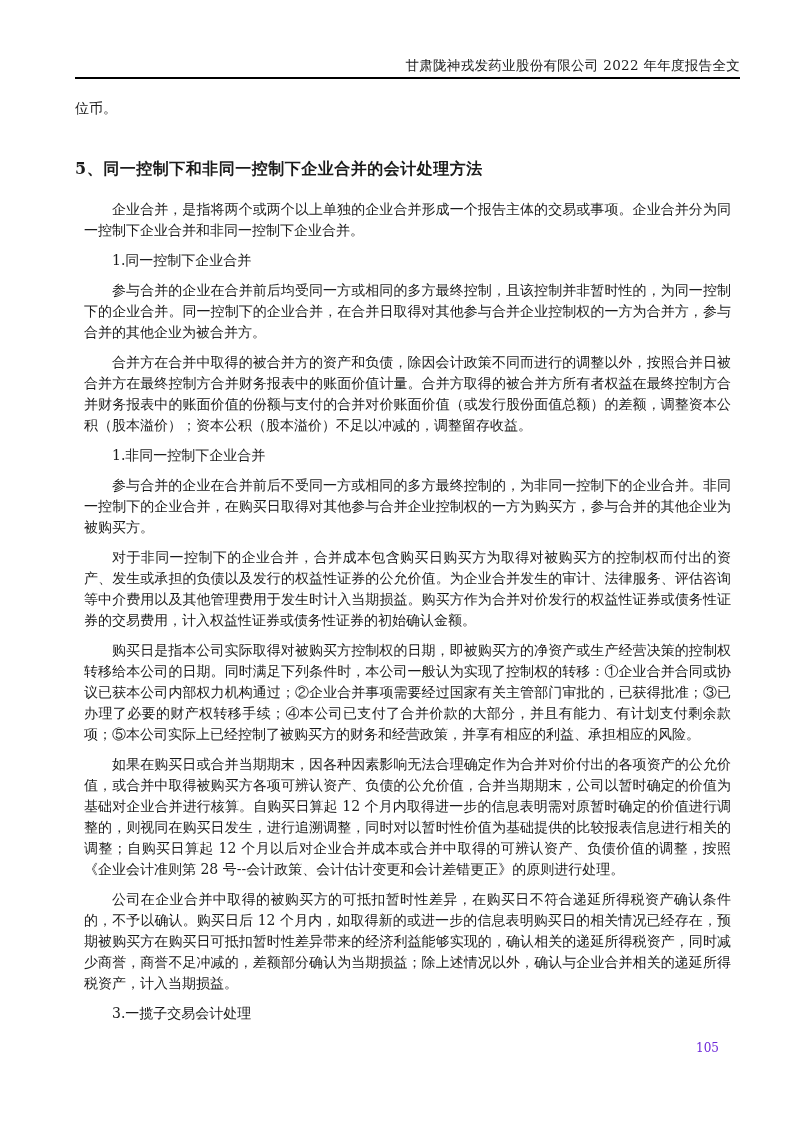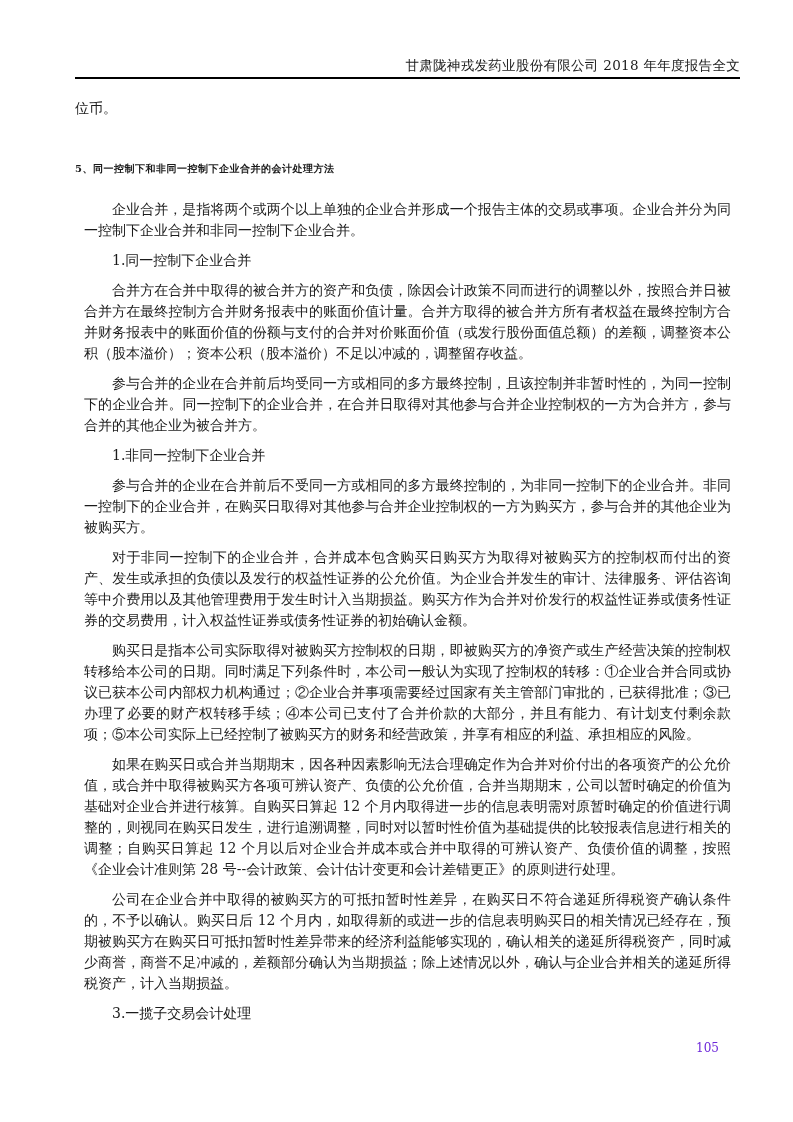--- a/index.html
+++ b/index.html
@@ -44,21 +44,21 @@
     line-height: 21px;
     text-align: justify;
     text-justify: inter-ideograph;
   }
   .carryover {
     margin: 0;
     text-indent: 0;
   }
   .section-heading {
     margin: 40px 0 20px 0;
-    font-size: 10px;
+    font-size: 16px;
     font-weight: 700;
     line-height: 20px;
     text-align: left;
     letter-spacing: 0.5px;
   }
   .section-body p {
     margin: 9px;
     text-indent: 2em;
   }
   .page-number {
@@ -68,35 +68,35 @@
     font-size: 12px;
     line-height: 14px;
     color: #6d28d9;
   }
 </style>
 </head>
 <body>
 
 <div class="page">
 
-  <div class="report-header">甘肃陇神戎发药业股份有限公司 2018 年年度报告全文</div>
+  <div class="report-header">甘肃陇神戎发药业股份有限公司 2022 年年度报告全文</div>
 
   <div class="header-rule"></div>
 
   <div class="content">
 
     <p class="carryover">位币。</p>
 
     <h2 class="section-heading">5、同一控制下和非同一控制下企业合并的会计处理方法</h2>
 
     <div class="section-body">
       <p>企业合并，是指将两个或两个以上单独的企业合并形成一个报告主体的交易或事项。企业合并分为同一控制下企业合并和非同一控制下企业合并。</p>
       <p>1.同一控制下企业合并</p>
+      <p>参与合并的企业在合并前后均受同一方或相同的多方最终控制，且该控制并非暂时性的，为同一控制下的企业合并。同一控制下的企业合并，在合并日取得对其他参与合并企业控制权的一方为合并方，参与合并的其他企业为被合并方。</p>
       <p>合并方在合并中取得的被合并方的资产和负债，除因会计政策不同而进行的调整以外，按照合并日被合并方在最终控制方合并财务报表中的账面价值计量。合并方取得的被合并方所有者权益在最终控制方合并财务报表中的账面价值的份额与支付的合并对价账面价值（或发行股份面值总额）的差额，调整资本公积（股本溢价）；资本公积（股本溢价）不足以冲减的，调整留存收益。</p>
-      <p>参与合并的企业在合并前后均受同一方或相同的多方最终控制，且该控制并非暂时性的，为同一控制下的企业合并。同一控制下的企业合并，在合并日取得对其他参与合并企业控制权的一方为合并方，参与合并的其他企业为被合并方。</p>
       <p>1.非同一控制下企业合并</p>
       <p>参与合并的企业在合并前后不受同一方或相同的多方最终控制的，为非同一控制下的企业合并。非同一控制下的企业合并，在购买日取得对其他参与合并企业控制权的一方为购买方，参与合并的其他企业为被购买方。</p>
       <p>对于非同一控制下的企业合并，合并成本包含购买日购买方为取得对被购买方的控制权而付出的资产、发生或承担的负债以及发行的权益性证券的公允价值。为企业合并发生的审计、法律服务、评估咨询等中介费用以及其他管理费用于发生时计入当期损益。购买方作为合并对价发行的权益性证券或债务性证券的交易费用，计入权益性证券或债务性证券的初始确认金额。</p>
       <p>购买日是指本公司实际取得对被购买方控制权的日期，即被购买方的净资产或生产经营决策的控制权转移给本公司的日期。同时满足下列条件时，本公司一般认为实现了控制权的转移：①企业合并合同或协议已获本公司内部权力机构通过；②企业合并事项需要经过国家有关主管部门审批的，已获得批准；③已办理了必要的财产权转移手续；④本公司已支付了合并价款的大部分，并且有能力、有计划支付剩余款项；⑤本公司实际上已经控制了被购买方的财务和经营政策，并享有相应的利益、承担相应的风险。</p>
       <p>如果在购买日或合并当期期末，因各种因素影响无法合理确定作为合并对价付出的各项资产的公允价值，或合并中取得被购买方各项可辨认资产、负债的公允价值，合并当期期末，公司以暂时确定的价值为基础对企业合并进行核算。自购买日算起 12 个月内取得进一步的信息表明需对原暂时确定的价值进行调整的，则视同在购买日发生，进行追溯调整，同时对以暂时性价值为基础提供的比较报表信息进行相关的调整；自购买日算起 12 个月以后对企业合并成本或合并中取得的可辨认资产、负债价值的调整，按照《企业会计准则第 28 号--会计政策、会计估计变更和会计差错更正》的原则进行处理。</p>
       <p>公司在企业合并中取得的被购买方的可抵扣暂时性差异，在购买日不符合递延所得税资产确认条件的，不予以确认。购买日后 12 个月内，如取得新的或进一步的信息表明购买日的相关情况已经存在，预期被购买方在购买日可抵扣暂时性差异带来的经济利益能够实现的，确认相关的递延所得税资产，同时减少商誉，商誉不足冲减的，差额部分确认为当期损益；除上述情况以外，确认与企业合并相关的递延所得税资产，计入当期损益。</p>
       <p>3.一揽子交易会计处理</p>
     </div>
 
   </div>

